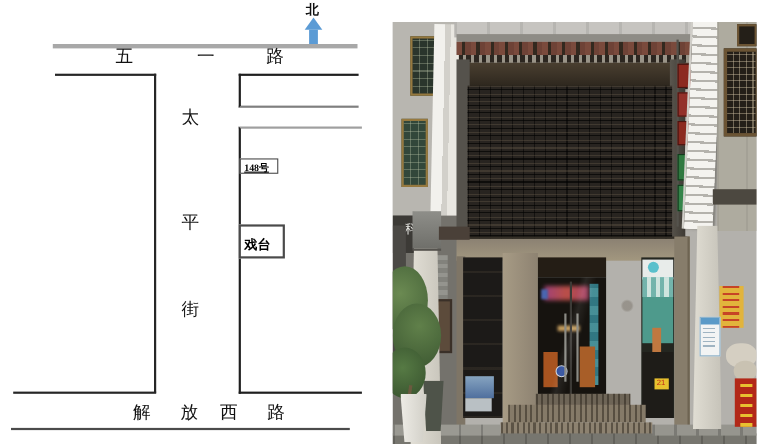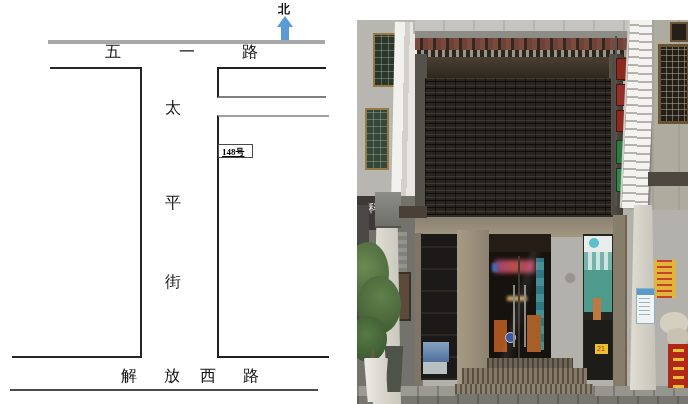--- a/index.html
+++ b/index.html
@@ -52,20 +52,23 @@
     <div class="blk" style="left:12px;top:356px;width:130px;height:2px;background:#262626;"></div>
 
     <div class="blk" style="left:217px;top:67px;width:109px;height:31px;border-top:2px solid #1f1f1f;border-left:2px solid #1f1f1f;border-bottom:2px solid #7f7f7f;"></div>
 
     <div class="blk" style="left:217px;top:115px;width:112px;height:243px;border-top:2px solid #9f9f9f;border-left:2px solid #1f1f1f;border-bottom:2px solid #1f1f1f;"></div>
 
     <div class="small-box" style="left:218px;top:144px;width:35px;height:14px;border:1px solid #4a4a4a;">
       <span style="position:absolute;left:3px;top:1px;font-size:9px;text-decoration:underline;">148号</span>
     </div>
 
+    <div class="small-box" style="left:217px;top:204px;width:42px;height:31px;border:2px solid #4a4a4a;">
+      <span style="position:absolute;left:3px;bottom:2px;font-size:12px;">戏台</span>
+    </div>
 
     <span class="mchar" style="left:165px;top:100px;">太</span>
     <span class="mchar" style="left:165px;top:195px;">平</span>
     <span class="mchar" style="left:165px;top:274px;">街</span>
 
     <span class="mchar" style="left:121px;top:368px;">解</span>
     <span class="mchar" style="left:164px;top:368px;">放</span>
     <span class="mchar" style="left:200px;top:368px;">西</span>
     <span class="mchar" style="left:243px;top:368px;">路</span>
     <div class="road-line-bottom" style="left:10px;top:389px;width:308px;height:2px;"></div>

